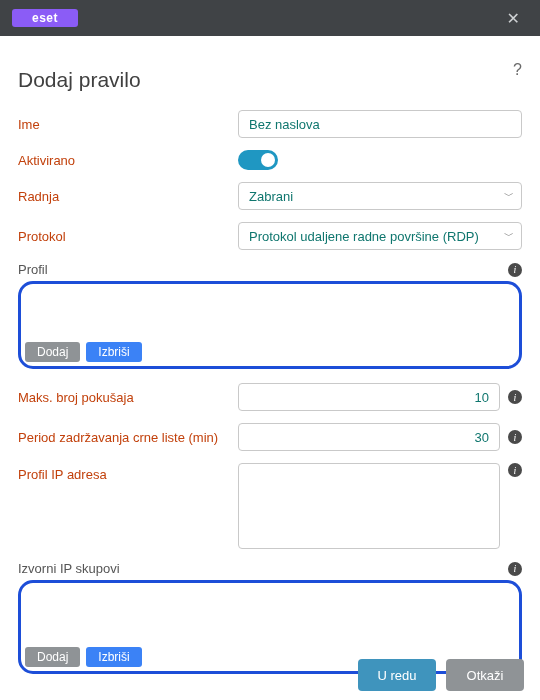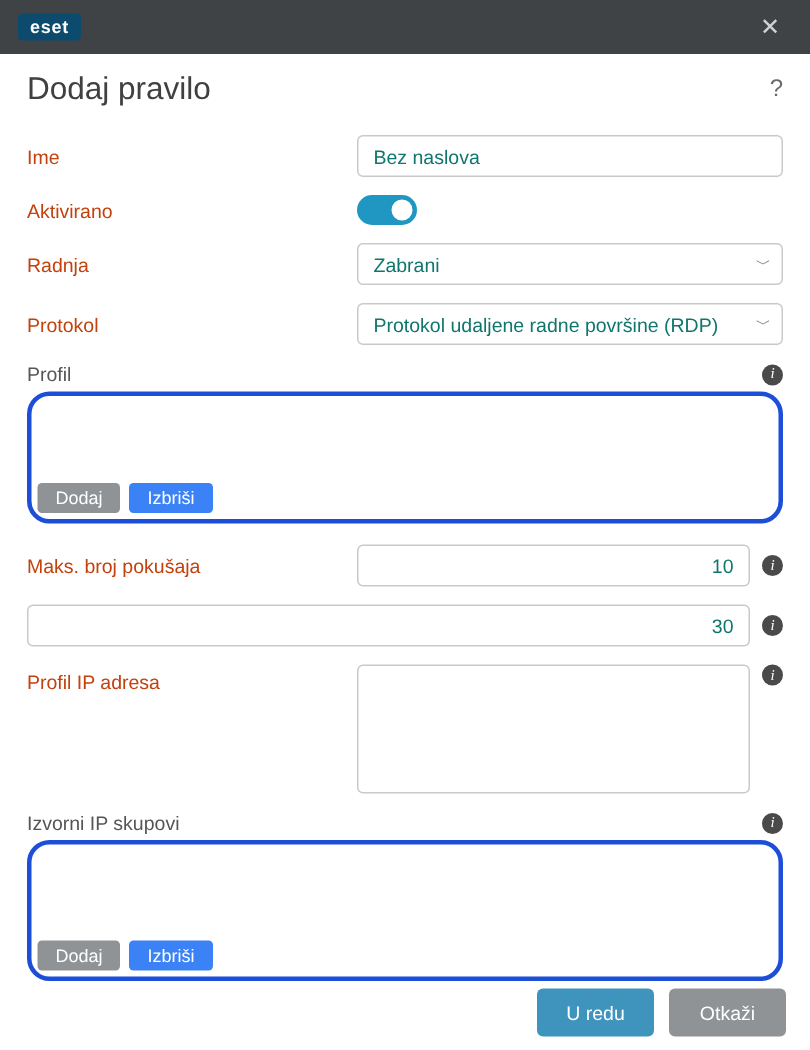--- a/index.html
+++ b/index.html
@@ -14,25 +14,25 @@
   }
   .titlebar {
     height: 36px;
     background: #404346;
     display: flex;
     align-items: center;
     padding: 0 12px;
     color: #cfd2d4;
   }
   .brand-logo {
-    background: #0c4a6e;
+    background: #8b5cf6;
     color: #fff;
     font-weight: bold;
     font-size: 12px;
-    padding: 2px 8px;
+    padding: 2px 20px;
     border-radius: 3px;
     letter-spacing: 0.5px;
   }
   .brand-name {
     margin-left: 8px;
     font-size: 13px;
     letter-spacing: 0.5px;
     font-weight: 300;
   }
   .titlebar-close {
@@ -47,20 +47,21 @@
   }
   .header-row {
     display: flex;
     align-items: center;
     margin-bottom: 18px;
   }
   .page-title {
     font-size: 21px;
     color: #404040;
     font-weight: 400;
+    margin-top: 20px;
   }
   .help-icon {
     margin-left: auto;
     font-size: 16px;
     color: #6a6a6a;
     cursor: pointer;
   }
   .form-row {
     display: flex;
     align-items: center;
@@ -289,20 +290,21 @@
 
   <div class="form-row">
     <div class="form-label">Maks. broj pokušaja</div>
     <div class="form-control-area">
       <input class="text-input num-input" type="text" value="10" style="">
       <span class="info-icon inline">i</span>
     </div>
   </div>
 
   <div class="form-row">
+    <div class="form-label">Period zadržavanja crne liste (min)</div>
     <div class="form-control-area">
       <input class="text-input num-input" type="text" value="30" style="">
       <span class="info-icon inline">i</span>
     </div>
   </div>
 
   <div class="row-with-info">
     <div class="form-label">Profil IP adresa</div>
     <div class="form-control-area">
       <textarea class="textarea-box" style=""></textarea>

